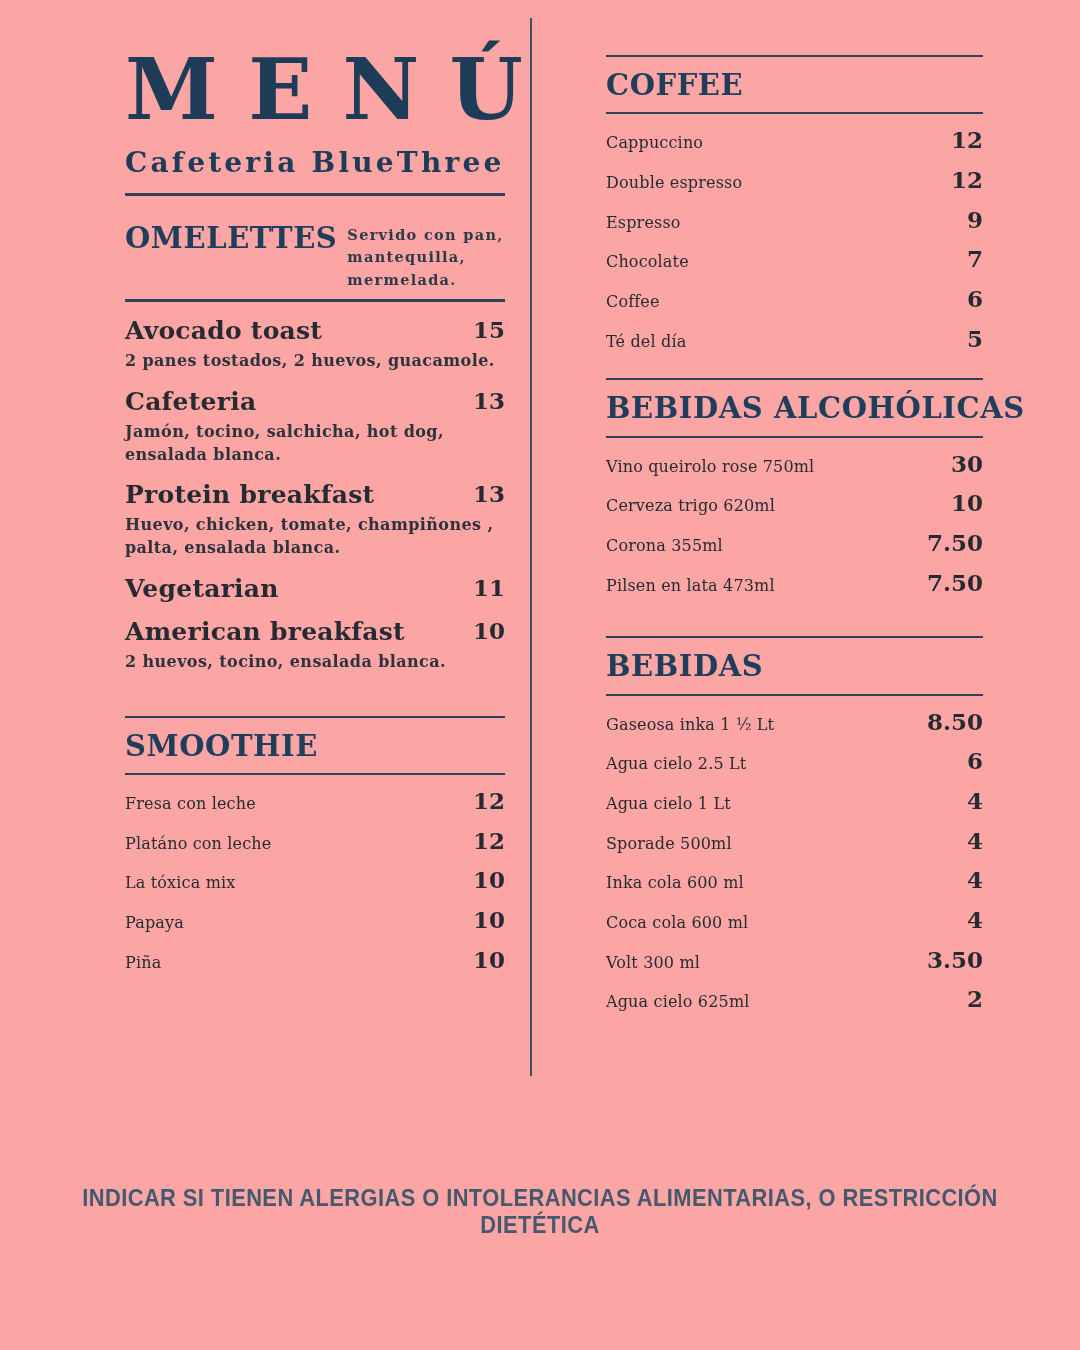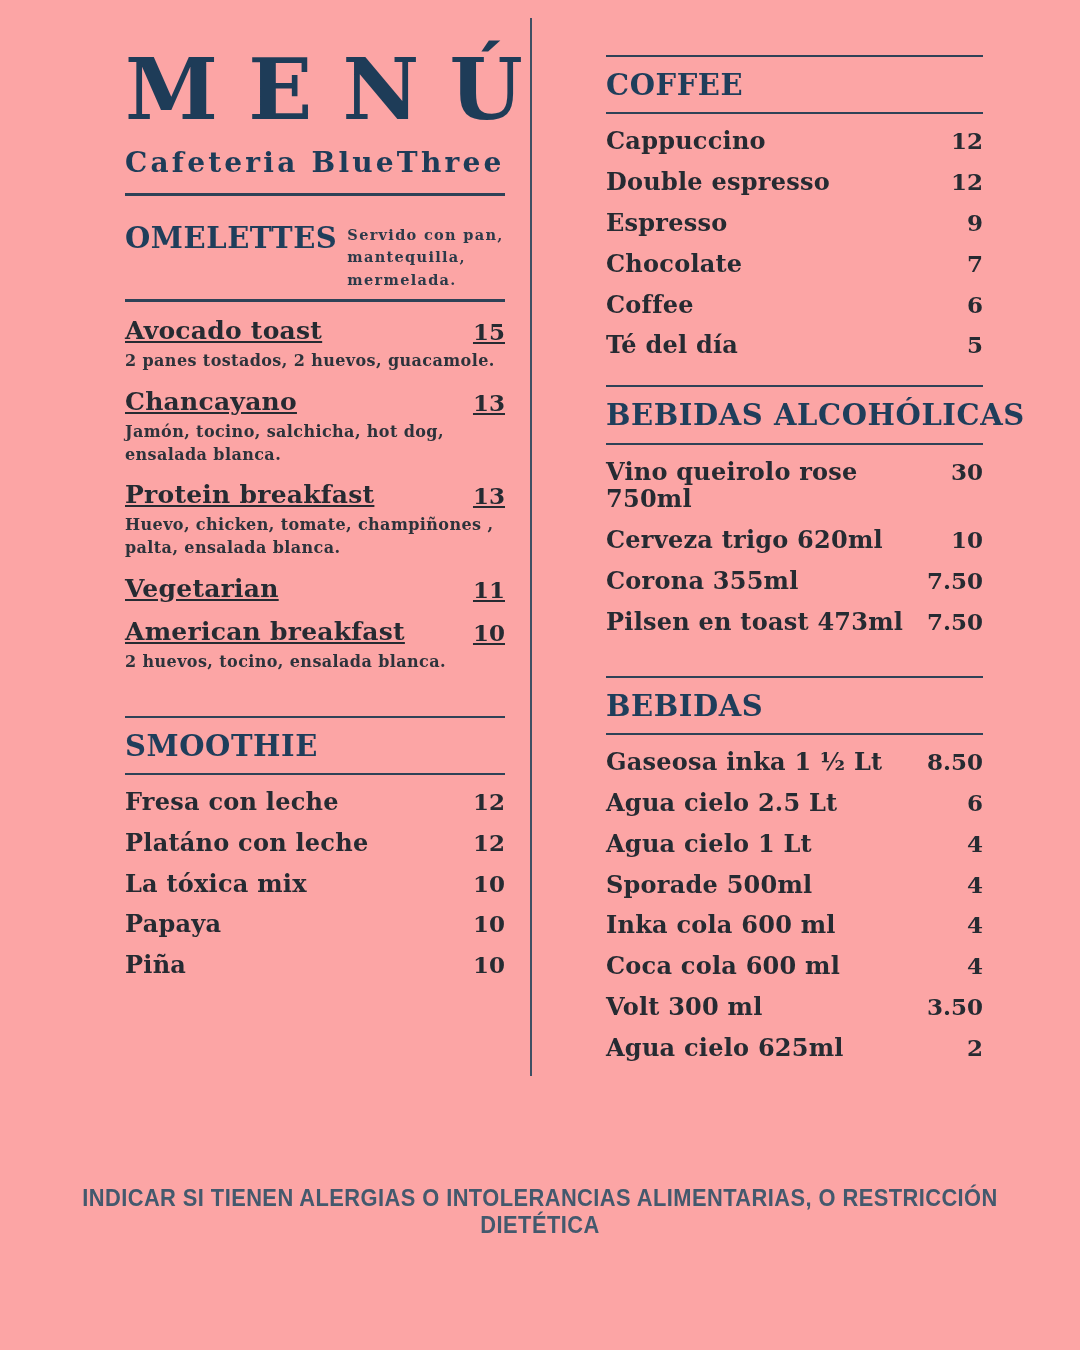--- a/index.html
+++ b/index.html
@@ -28,33 +28,33 @@
     font-size:29px;font-weight:bold;color:#1f3e5b;letter-spacing:.02em;
     margin:0;line-height:1.15;white-space:nowrap;
   }
   .sec-note{
     font-size:14.5px;font-weight:bold;color:#2c3a49;letter-spacing:.09em;
     line-height:1.55;margin-left:10px;margin-top:2px;
   }
   .sec-row + .rule{margin-top:8px;}
 
   .item{margin-top:14px;}
-  .irow{display:flex;justify-content:space-between;align-items:flex-end;text-decoration:underline;}
+  .irow{display:flex;justify-content:space-between;align-items:flex-start;}
   .iname{font-size:25px;font-weight:bold;letter-spacing:.01em;}
   .iprice{font-size:23px;font-weight:bold;}
   .idesc{
     font-size:16px;font-weight:bold;color:#2d333b;letter-spacing:.025em;
     line-height:1.42;margin-top:5px;
   }
 
   .menu-section > .rule:first-child{margin-top:0;}
   .menu-section h2{margin-top:12px;}
   .menu-section h2 + .rule{margin-top:10px;}
   .row{display:flex;justify-content:space-between;align-items:baseline;margin-top:13px;line-height:1.16;}
-  .row-name{font-size:24px;font-weight:bold;letter-spacing:.01em;}
+  .row-name{font-size:16px;font-weight:normal;letter-spacing:.01em;}
   .row-price{font-size:23px;font-weight:bold;}
   .gap-sm{margin-top:26px;}
   .gap-lg{margin-top:40px;}
   .gap-xl{margin-top:42px;}
 
   .footer-note{
     position:absolute;left:0;top:1185px;width:100%;text-align:center;
     font-family:"Liberation Sans",sans-serif;font-size:23px;font-weight:bold;
     color:#44596d;letter-spacing:.02em;transform:scaleX(.95);
   }
@@ -82,21 +82,21 @@
 
     <div class="item">
       <div class="irow">
         <span class="iname">Avocado toast</span>
         <span class="iprice">15</span>
       </div>
       <div class="idesc">2 panes tostados, 2 huevos, guacamole.</div>
     </div>
     <div class="item">
       <div class="irow">
-        <span class="iname">Chancayano</span>
+        <span class="iname">Cafeteria</span>
         <span class="iprice">13</span>
       </div>
       <div class="idesc">Jamón, tocino, salchicha, hot dog, ensalada blanca.</div>
     </div>
     <div class="item">
       <div class="irow">
         <span class="iname">Protein breakfast</span>
         <span class="iprice">13</span>
       </div>
       <div class="idesc">Huevo, chicken, tomate, champiñones , palta, ensalada blanca.</div>
@@ -184,21 +184,21 @@
       </div>
       <div class="row">
         <span class="row-name">Cerveza trigo 620ml</span>
         <span class="row-price">10</span>
       </div>
       <div class="row">
         <span class="row-name">Corona 355ml</span>
         <span class="row-price">7.50</span>
       </div>
       <div class="row">
-        <span class="row-name">Pilsen en toast 473ml</span>
+        <span class="row-name">Pilsen en lata 473ml</span>
         <span class="row-price">7.50</span>
       </div>
     </section>
 
     <section class="menu-section gap-lg">
       <div class="rule"></div>
       <h2 class="sec-title">BEBIDAS</h2>
       <div class="rule"></div>
       <div class="row">
         <span class="row-name">Gaseosa inka 1 ½ Lt</span>

